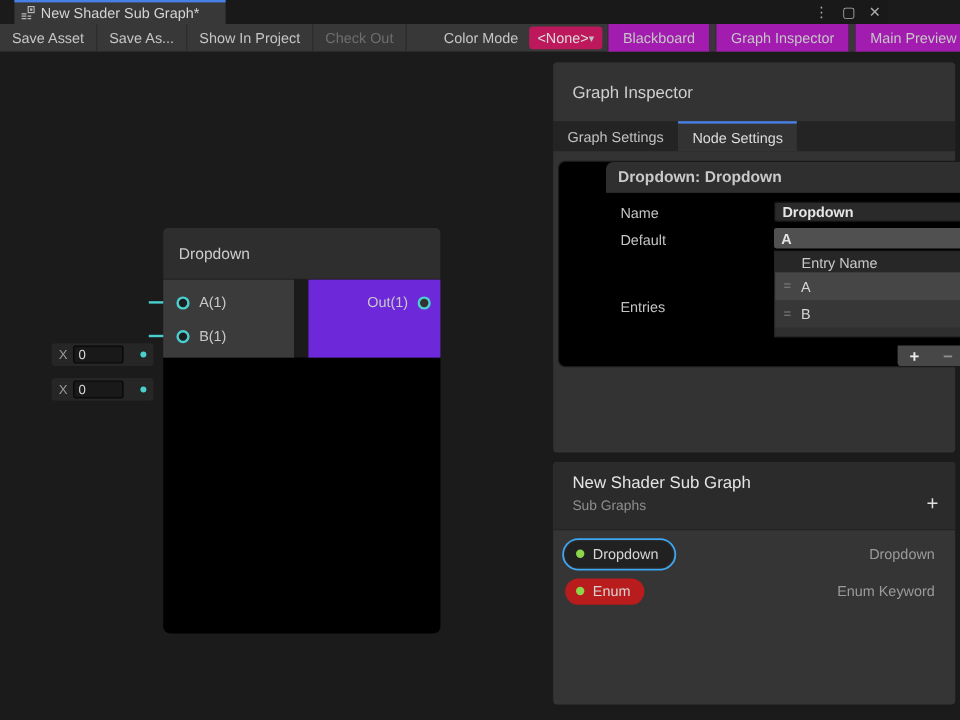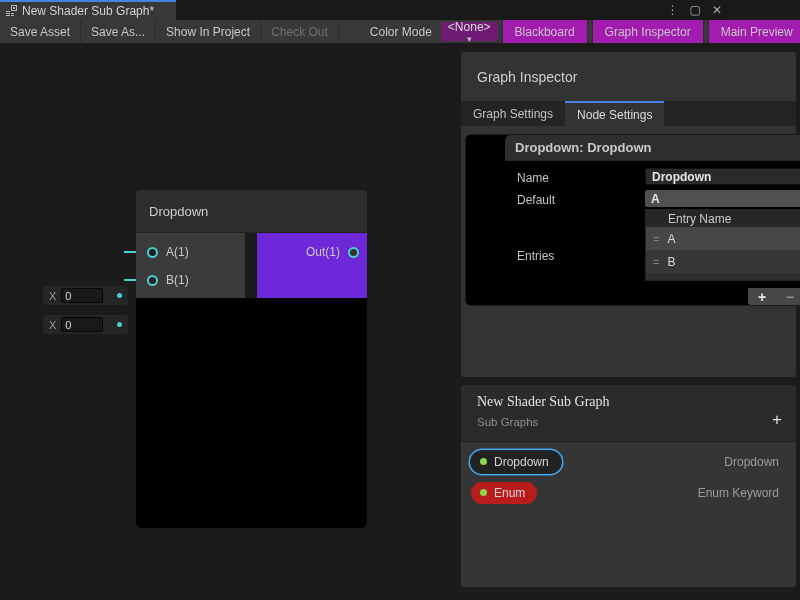--- a/index.html
+++ b/index.html
@@ -1,29 +1,29 @@
 <!DOCTYPE html>
 <html style="--accent: #4781E8; --selection: #3FA7F2; --port: #4ACFCF; --green: #8CD64C;"><head>
 <meta charset="utf-8">
 <style>
   html,body{margin:0;padding:0;}
   .app{position:relative;width:800px;height:600px;background:#1B1B1B;font-family:"Liberation Sans",sans-serif;color:#C8C8C8;overflow:hidden;}
 
   
-  .titlebar{position:absolute;top:0;left:0;width:728px;height:20px;background:#191919;}
+  .titlebar{position:absolute;top:0;left:12px;width:728px;height:20px;background:#191919;}
   .doc-tab{position:absolute;left:0;top:0;width:176px;height:20px;background:#383838;border-top:2px solid var(--accent,#4781E8);display:flex;align-items:center;gap:5px;padding-left:5px;box-sizing:border-box;font-size:12px;color:#D4D4D4;white-space:nowrap;}
   .win-controls{position:absolute;right:6px;top:0;height:20px;display:flex;align-items:center;gap:11px;color:#ABABAB;font-size:12px;}
   .win-controls span{cursor:default;line-height:20px;}
 
   
   .toolbar{position:absolute;top:20px;left:0;width:800px;height:23px;background:#383838;display:flex;align-items:stretch;font-size:12px;color:#C6C6C6;box-sizing:border-box;white-space:nowrap;}
   .tb-btn{display:flex;align-items:center;padding:0 10px;border-right:1px solid #2C2C2C;}
   .tb-btn.disabled{color:#6E6E6E;}
   .tb-label{display:flex;align-items:center;padding:0 9px;margin-left:22px;}
-  .tb-dropdown{display:flex;align-items:center;justify-content:center;width:92px;background:#701a75;border-radius:3px;margin:2px 0;padding:0 7px;box-sizing:border-box;color:#DCDCDC;flex-direction:column;}
+  .tb-dropdown{display:flex;align-items:center;justify-content:flex-end;width:92px;background:#be185d;border-radius:3px;margin:2px 0;padding:0 7px;box-sizing:border-box;color:#DCDCDC;}
   .tb-dropdown .arrow{font-size:9px;color:#BFBFBF;}
   .tb-toggle{display:flex;align-items:center;padding:0 12px;background:#a21caf;margin-left:4px;border-left:1px solid #2C2C2C;border-right:1px solid #2C2C2C;}
   .tb-toggle:first-of-type{margin-left:auto;}
 
   
   .node{position:absolute;left:136px;top:190px;width:231px;}
   .node-header{height:43px;background:#2E2E2E;border-radius:4px 4px 0 0;display:flex;align-items:center;padding-left:13px;font-size:13px;color:#CDCDCD;box-sizing:border-box;border-bottom:1px solid #232323;}
   .node-ports{display:flex;height:65px;gap:12px;}
   .ports-in{width:109px;background:#3B3B3B;padding-top:5px;box-sizing:border-box;}
   .ports-out{flex:1;background:#6d28d9;padding:5px 8px 0 0;box-sizing:border-box;}
@@ -61,21 +61,21 @@
   .entry-row.norm{background:#373737;}
   .entries-foot{height:7px;}
   .handle{color:#808080;font-size:11px;}
   .entries-actions{position:absolute;left:243px;top:127px;width:56px;height:17px;background:#474747;border-radius:0 0 3px 3px;display:flex;align-items:center;justify-content:space-around;font-weight:bold;}
   .act-add{color:#ECECEC;font-size:14px;line-height:14px;}
   .act-remove{color:#8F8F8F;font-size:14px;line-height:14px;}
 
   
   .blackboard{position:absolute;left:460px;top:384px;width:337px;height:204px;background:#353535;border:1px solid #1C1C1C;border-radius:4px;box-sizing:border-box;}
   .bb-header{height:56px;background:#2B2B2B;border-bottom:1px solid #202020;border-radius:4px 4px 0 0;position:relative;}
-  .bb-title{position:absolute;left:16px;top:9px;font-size:14px;color:#E4E4E4;font-family:Liberation Serif, serif;}
+  .bb-title{position:absolute;left:16px;top:9px;font-size:14px;color:#E4E4E4;}
   .bb-subtitle{position:absolute;left:16px;top:31px;font-size:11.5px;color:#8E8E8E;}
   .bb-add{position:absolute;right:14px;top:26px;font-size:17px;color:#DFDFDF;line-height:17px;}
   .bb-row{display:flex;align-items:center;justify-content:space-between;margin:8px 17px 0 10px;height:23px;}
   .pill{display:inline-flex;align-items:center;gap:7px;height:22px;padding:0 12px 0 9px;border-radius:11px;background:#b91c1c;font-size:12px;color:#D6D6D6;box-sizing:border-box;}
   .pill.selected{background:#212121;box-shadow:0 0 0 1px #2B2B2B,0 0 0 2.5px var(--selection,#3FA7F2);}
   .dot{width:7px;height:7px;border-radius:50%;background:var(--green,#8CD64C);flex:none;}
   .bb-type{font-size:12px;color:#9B9B9B;}
 </style>
 </head>
 <body>

